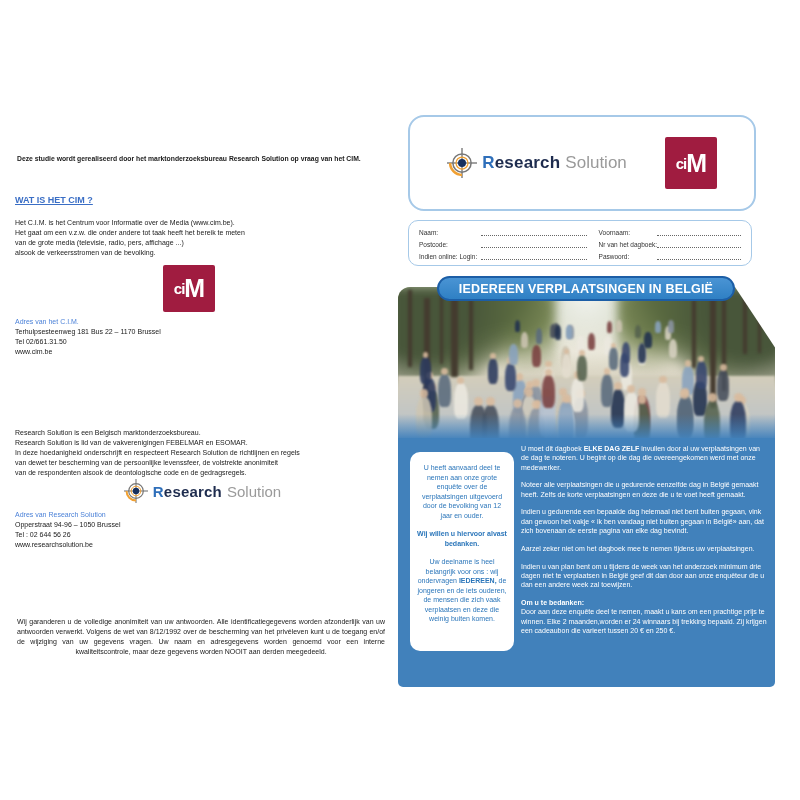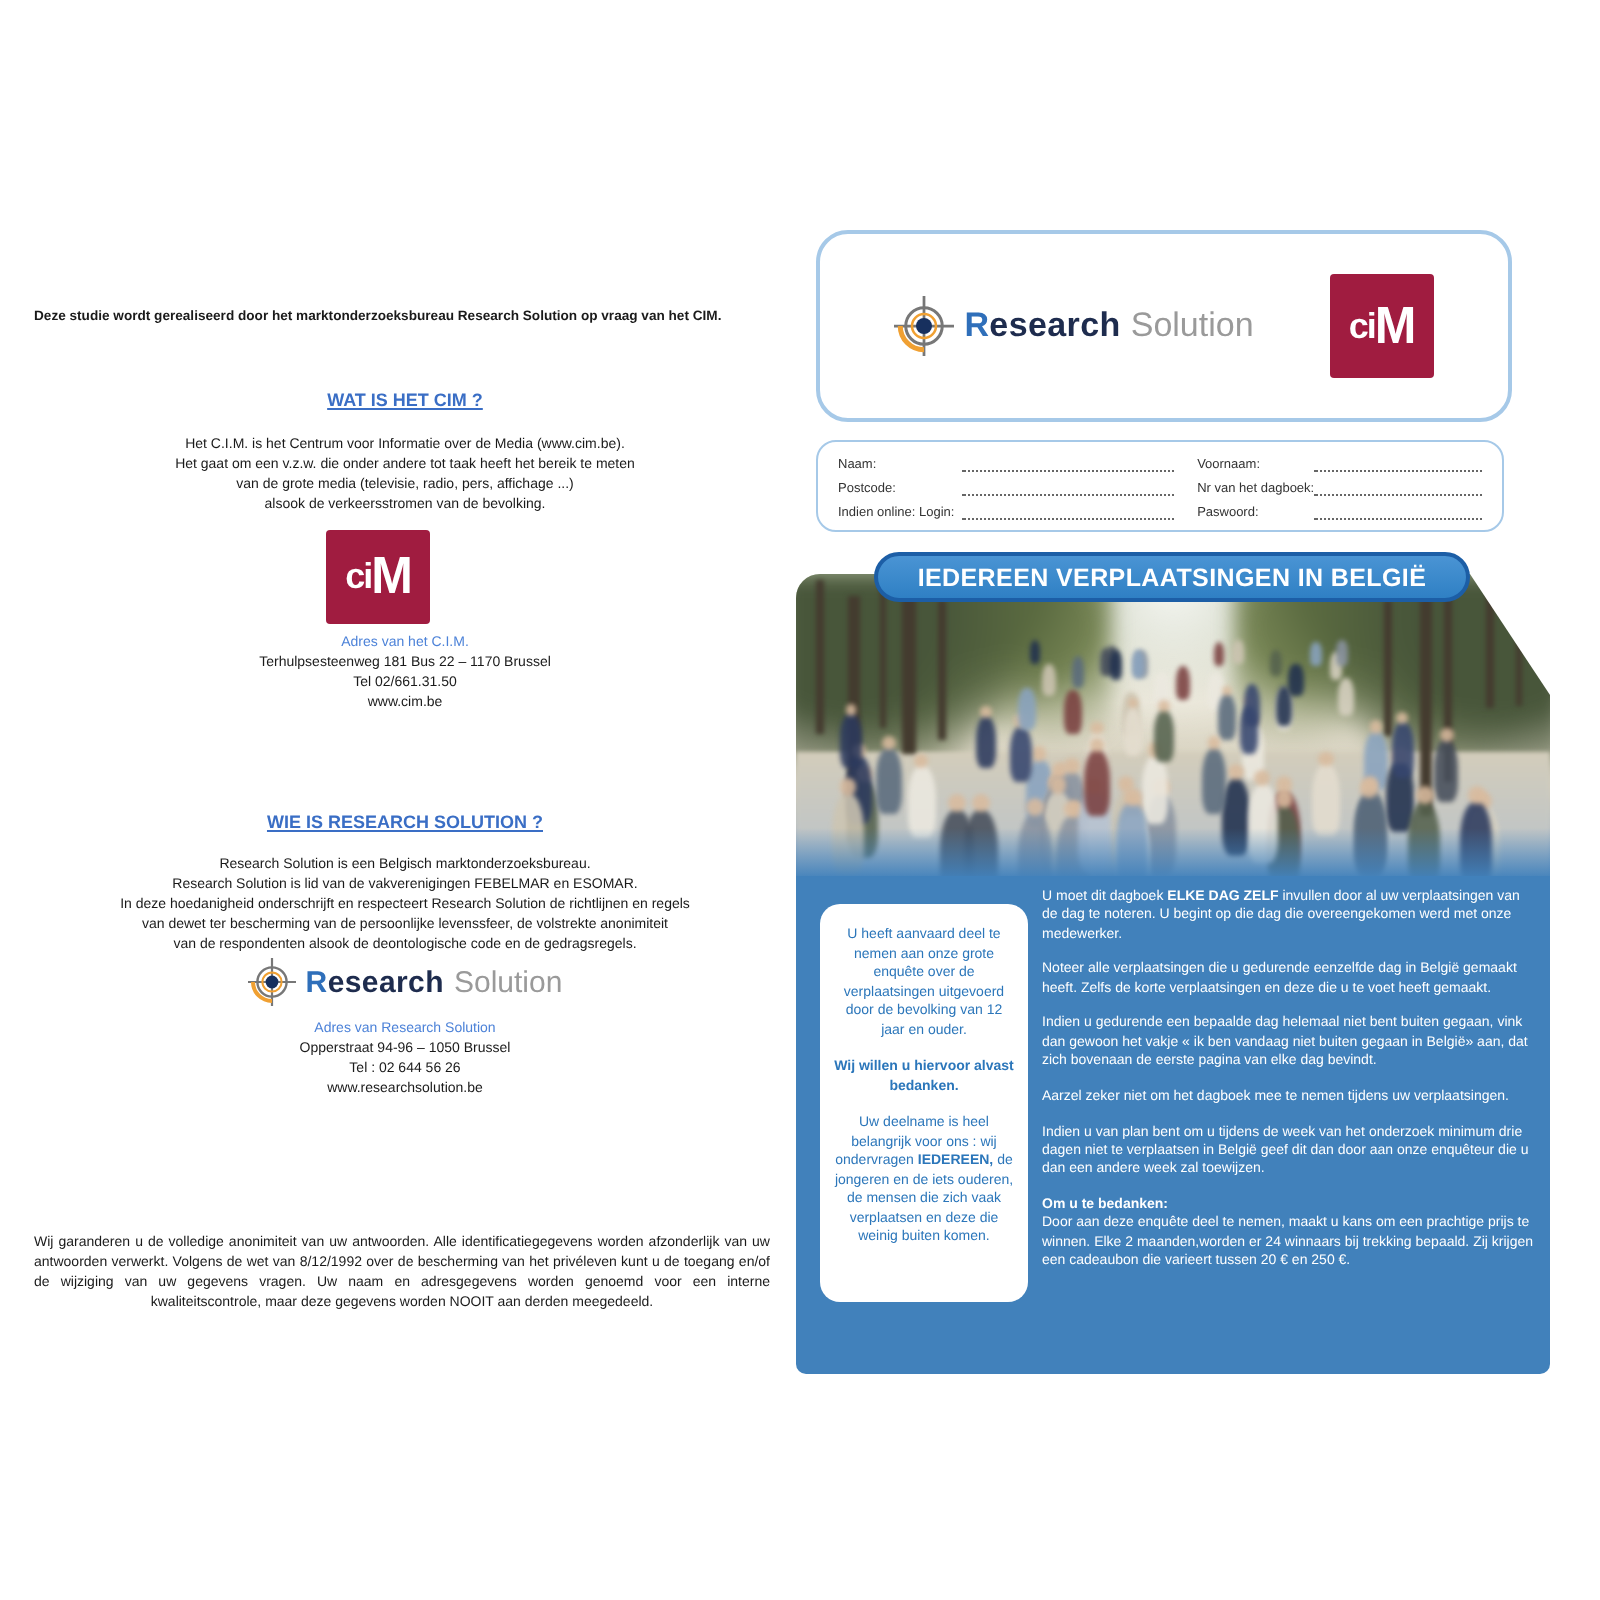--- a/index.html
+++ b/index.html
@@ -2,27 +2,27 @@
 <html style="--banner_blue: #2f80c4; --banner_border: #1c5ea6; --panel_blue: #4181bb; --heading_blue: #3a6ec5; --link_blue: #4c82d8; --box_text_blue: #2b76ba; --cim_red: #a01c40; --border_light_blue: #a6c9e8; --text_dark: #1a1a1a; --rs_navy: #1e2c4e; --rs_r_blue: #2f6fba; --rs_gray: #9a9a9a; --icon_orange: #f0a032;"><head>
 <meta charset="utf-8">
 <style>
   html,body{margin:0;padding:0;background:#ffffff;}
   .sheet{position:relative;width:800px;height:800px;background:#fff;overflow:hidden;
          font-family:"Liberation Sans", sans-serif;color:var(--text_dark,#1a1a1a);}
   .abs{position:absolute;}
 
   
   .intro{left:17px;top:155px;width:370px;font-size:6.8px;font-weight:bold;white-space:nowrap;}
-  .lp-center{left:15px;width:375px;text-align:center;}
+  .lp-center{left:15px;width:375px;text-align:left;}
   .sec-heading{font-size:9px;font-weight:bold;color:var(--heading_blue,#3a6ec5);text-decoration:underline;}
   .body-line{font-size:7px;line-height:10px;color:var(--text_dark,#1a1a1a);}
   .addr-title{font-size:7px;line-height:10px;color:var(--link_blue,#4c82d8);}
   .cim-logo{background:var(--cim_red,#a01c40);color:#fff;display:flex;align-items:center;justify-content:center;
             font-weight:bold;border-radius:2px;}
-  .cim-logo .ci{font-size:18px;letter-spacing:-1px;}
+  .cim-logo .ci{font-size:15px;letter-spacing:-1px;}
   .cim-logo .m{font-size:25px;letter-spacing:-1px;transform:scaleY(1.05);display:inline-block;}
   .rs-logo{display:flex;align-items:center;justify-content:center;gap:5px;}
   .rs-word1{font-weight:bold;font-size:15px;color:var(--rs_navy,#1e2c4e);letter-spacing:0.2px;}
   .rs-word1 .cap{color:var(--rs_r_blue,#2f6fba);}
   .rs-word2{font-size:15px;color:var(--rs_gray,#9a9a9a);}
   .privacy{left:17px;top:617px;width:368px;font-size:7px;line-height:10px;text-align:justify;text-align-last:center;}
 
   
   .logos-box{left:408px;top:115px;width:344px;height:92px;border:2px solid var(--border_light_blue,#a6c9e8);
              border-radius:16px;display:flex;align-items:center;justify-content:center;gap:38px;background:#fff;}
@@ -95,21 +95,20 @@
       <span class="m">M</span>
   </div>
 
   <div class="abs lp-center" style="top:317px;">
     <div class="addr-title">Adres van het C.I.M.</div>
     <div class="body-line">Terhulpsesteenweg 181 Bus 22 – 1170 Brussel</div>
     <div class="body-line">Tel  02/661.31.50</div>
     <div class="body-line">www.cim.be</div>
   </div>
 
-  <div class="abs lp-center sec-heading" style="top:406px;">WIE IS RESEARCH SOLUTION ?</div>
 
   <div class="abs lp-center" style="top:428px;">
     <div class="body-line">Research Solution is een Belgisch marktonderzoeksbureau.</div>
     <div class="body-line">Research Solution is lid van de vakverenigingen  FEBELMAR en ESOMAR.</div>
     <div class="body-line">In deze hoedanigheid onderschrijft en respecteert Research Solution de richtlijnen en regels</div>
     <div class="body-line">van dewet ter bescherming van de persoonlijke levenssfeer, de volstrekte anonimiteit</div>
     <div class="body-line">van de respondenten alsook de deontologische code en de gedragsregels.</div>
   </div>
 
   <div class="abs lp-center rs-logo" style="top:479px;">

